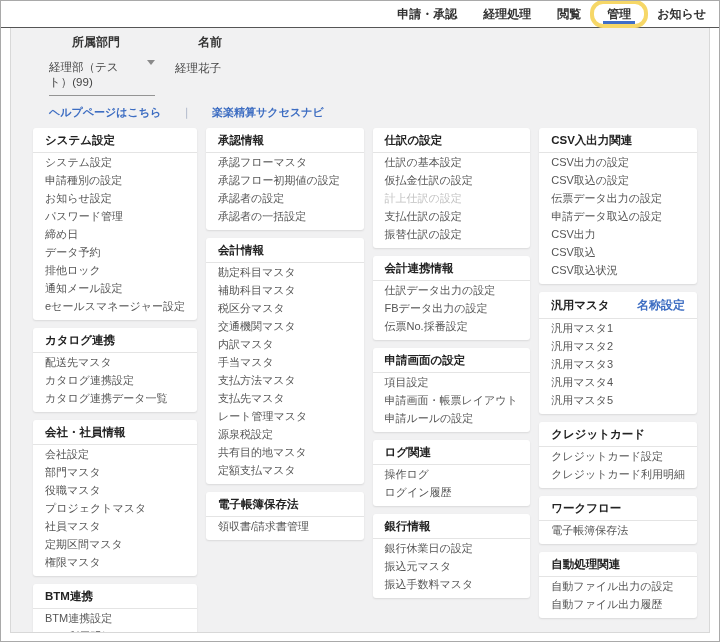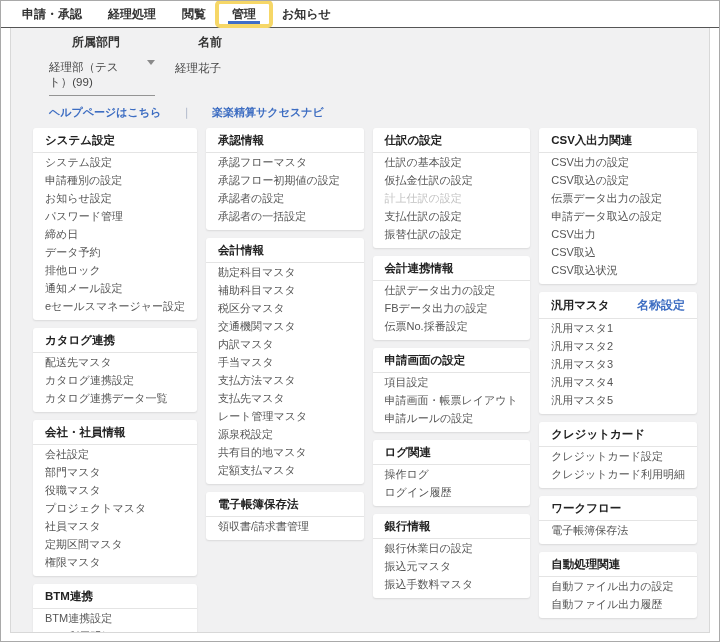--- a/index.html
+++ b/index.html
@@ -11,38 +11,39 @@
   .window {
     width: 720px; height: 642px;
     border: 1px solid #a9a9a9;
     background: #ffffff;
     overflow: hidden;
   }
   
   .nav {
     height: 27px;
     display: flex; align-items: center;
-    padding-left: 8px;
+    padding-left: 2px;
     border-bottom: 1px solid #555;
     background: #fff;
+    justify-content: flex-end;
   }
   .tab {
     position: relative;
     height: 20px; display: flex; align-items: center;
     padding: 0 13px;
     font-size: 12px; font-weight: bold; color: #333;
     cursor: pointer; white-space: nowrap;
   }
   .tab.active::after {
     content: ""; position: absolute; left: 9px; right: 9px; bottom: 0;
     height: 3px; background: #3f6ec8;
   }
   .tab.highlighted {
     outline: 4px solid #f6d767;
-    border-radius: 1px;
+    border-radius: 9px;
   }
   
   .panel {
     margin: 0 9px 9px 9px;
     height: 605px;
     background: #f1f1f2;
     border: 1px solid #d8d8d8;
     border-top: none;
     overflow: hidden;
   }

